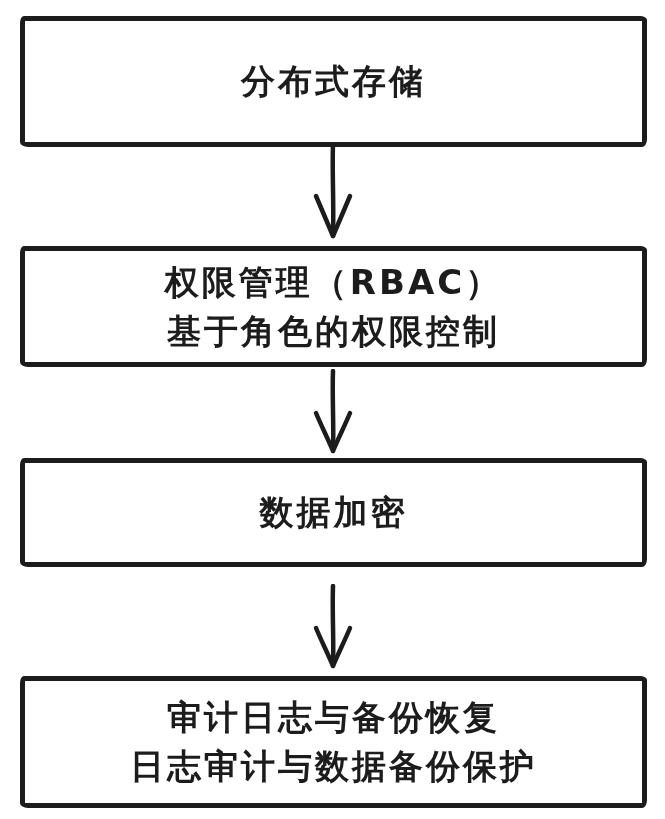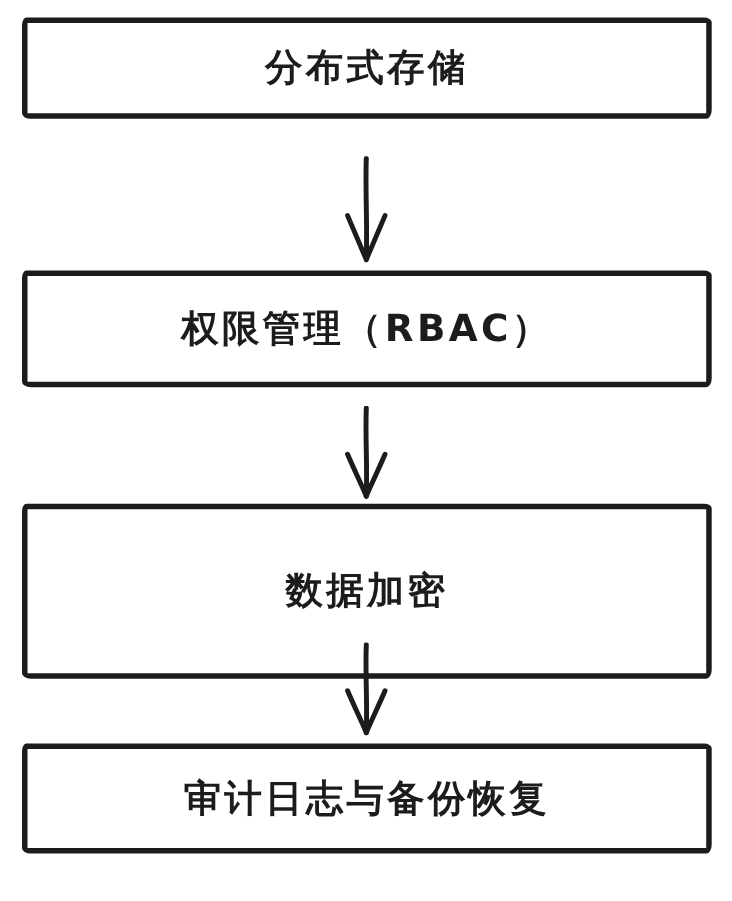--- a/index.html
+++ b/index.html
@@ -49,24 +49,24 @@
     left: 305px;
   }
   .arrow path {
     fill: none;
     stroke: #1c1c1c;
     stroke-width: 4.5;
     stroke-linecap: round;
     stroke-linejoin: round;
   }
   
-  .node-0 { top: 16px;  height: 92px; }
-  .node-1 { top: 246px; height: 106px; }
-  .node-2 { top: 458px; height: 159px; }
-  .node-3 { top: 676px; height: 100px; }
+  .node-0 { top: 16px;  height: 131px; }
+  .node-1 { top: 246px; height: 121px; }
+  .node-2 { top: 458px; height: 109px; }
+  .node-3 { top: 676px; height: 132px; }
   .arrow-0 { top: 142px; }
   .arrow-1 { top: 369px; }
   .arrow-2 { top: 584px; }
 </style>
 </head>
 <body>
 
 <div class="canvas">
 
   <div class="node node-0">
@@ -74,35 +74,37 @@
   </div>
 
   <svg class="arrow arrow-0" width="56" height="100" viewBox="0 0 56 100" aria-hidden="true">
     <path d="M28 2 C27 30 29 62 28 92"></path>
     <path d="M11 54 C16 66 23 82 28 94"></path>
     <path d="M45 54 C40 66 33 82 28 94"></path>
   </svg>
 
   <div class="node node-1">
     <div class="node-title">权限管理（RBAC）</div>
+    <div class="node-subtitle">基于角色的权限控制</div>
   </div>
 
   <svg class="arrow arrow-1" width="56" height="88" viewBox="0 0 56 88" aria-hidden="true">
     <path d="M28 2 C27 28 29 56 28 80"></path>
     <path d="M11 44 C16 56 23 70 28 82"></path>
     <path d="M45 44 C40 56 33 70 28 82"></path>
   </svg>
 
   <div class="node node-2">
     <div class="node-title">数据加密</div>
   </div>
 
   <svg class="arrow arrow-2" width="56" height="88" viewBox="0 0 56 88" aria-hidden="true">
     <path d="M28 2 C27 28 29 56 28 80"></path>
     <path d="M11 44 C16 56 23 70 28 82"></path>
     <path d="M45 44 C40 56 33 70 28 82"></path>
   </svg>
 
   <div class="node node-3">
     <div class="node-title">审计日志与备份恢复</div>
+    <div class="node-subtitle">日志审计与数据备份保护</div>
   </div>
 
 </div>
 
 </body></html>

